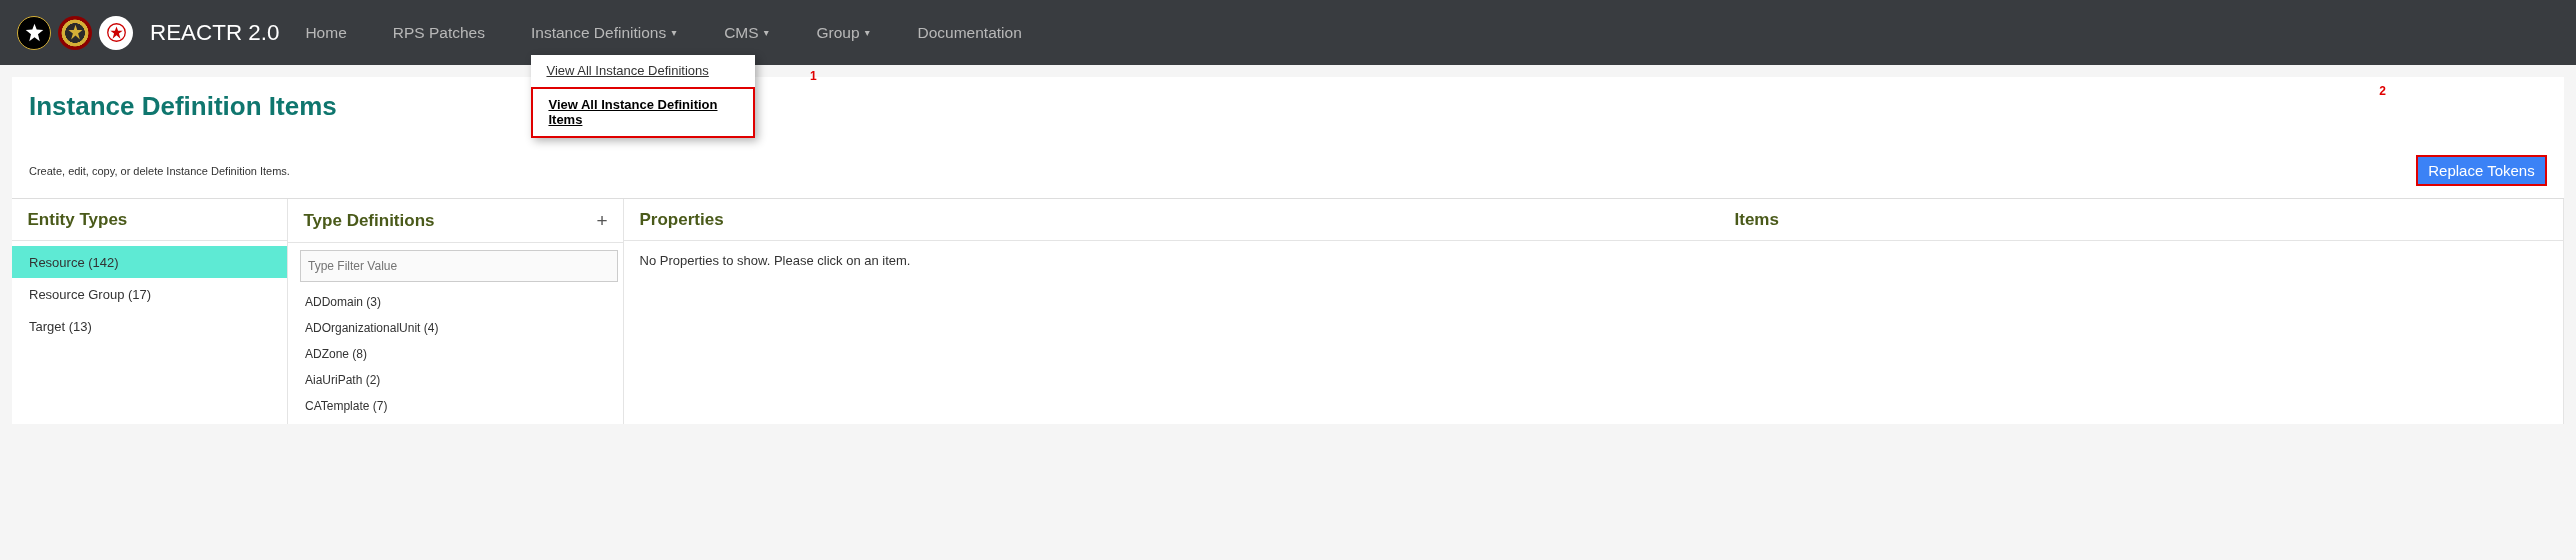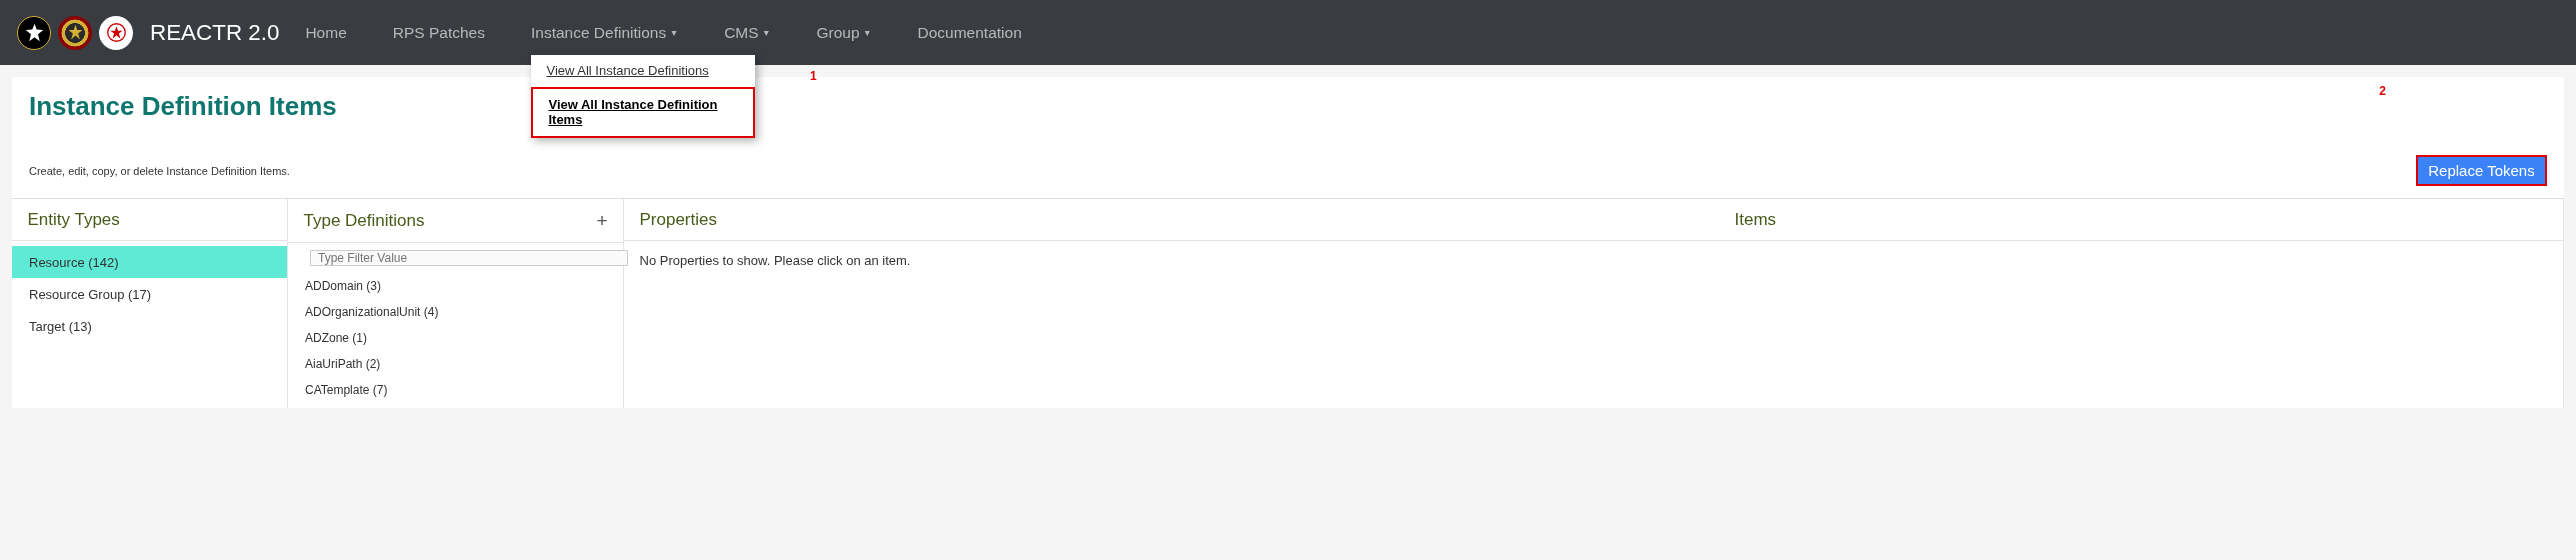--- a/index.html
+++ b/index.html
@@ -28,33 +28,33 @@
 .content { background: #fff; margin: 12px; padding: 0; }
 .page-header { padding: 14px 17px 7px 17px; }
 .page-title { color: #0f766e; font-size: 26px; font-weight: bold; margin-bottom: 26px; }
 .page-header-row { display: flex; justify-content: space-between; align-items: center; padding: 0 17px 12px 17px; }
 .page-subtitle { color: #333; font-size: 11px; }
 .replace-tokens-btn { background: #3b82f6; color: #fff; border: 2.6px solid #e00000; padding: 5.2px 10.3px; font-size: 15px; cursor: pointer; }
 
 .panels { display: flex; border-top: 0.9px solid #ddd; }
 .panel { border-right: 0.9px solid #e4e4e4; padding: 0; }
 .panel-header { display: flex; justify-content: space-between; align-items: center; padding: 10.3px 15.5px; border-bottom: 0.9px solid #e4e4e4; }
-.panel-title { color: #4a5a1a; font-size: 17px; font-weight: normal; }
+.panel-title { color: #4a5a1a; font-size: 17px; font-weight: bold; }
 .plus-btn { font-size: 19px; color: #555; cursor: pointer; font-weight: 300; }
 
 .panel-entity { width: 276px; }
 .panel-typedef { width: 336px; }
 .panel-items { width: 845px; }
 .panel-props { flex: 1; border-right: none; }
 
 .entity-list { padding: 5.2px 0; }
 .entity-item { padding: 8.6px 17px; font-size: 13px; color: #333; cursor: pointer; }
 .entity-item.selected { background: #5eead4; }
 
-.filter-input { margin: 7px 22px; width: calc(100% - 17px); padding: 0 7px; border: 0.9px solid #ccc; font-size: 12px; color: #6d28d9; background: #fafafa; }
+.filter-input { margin: 7px 12px; width: calc(100% - 17px); padding: 8px 7px; border: 0.9px solid #ccc; font-size: 12px; color: #6d28d9; background: #fafafa; }
 .typedef-list { padding: 0 0 5.2px 0; }
 .typedef-item { padding: 6px 17px; font-size: 12px; color: #333; cursor: pointer; }
 
 .props-empty { padding: 12px 15.5px; font-size: 13px; color: #333; }
 </style>
 </head>
 <body>
 
 <div class="navbar">
   <div class="logo-group">
@@ -126,21 +126,21 @@
 
     <div class="panel panel-typedef">
       <div class="panel-header">
         <div class="panel-title">Type Definitions</div>
         <div class="plus-btn">+</div>
       </div>
       <input class="filter-input" placeholder="Type Filter Value" style="">
       <div class="typedef-list">
         <div class="typedef-item">ADDomain (3)</div>
         <div class="typedef-item">ADOrganizationalUnit (4)</div>
-        <div class="typedef-item">ADZone (1)</div>
+        <div class="typedef-item">ADZone (8)</div>
         <div class="typedef-item">AiaUriPath (2)</div>
         <div class="typedef-item">CATemplate (7)</div>
       </div>
     </div>
 
     <div class="panel panel-props">
       <div class="panel-header">
         <div class="panel-title">Properties</div>
       </div>
       <div class="props-empty">No Properties to show. Please click on an item.</div>

